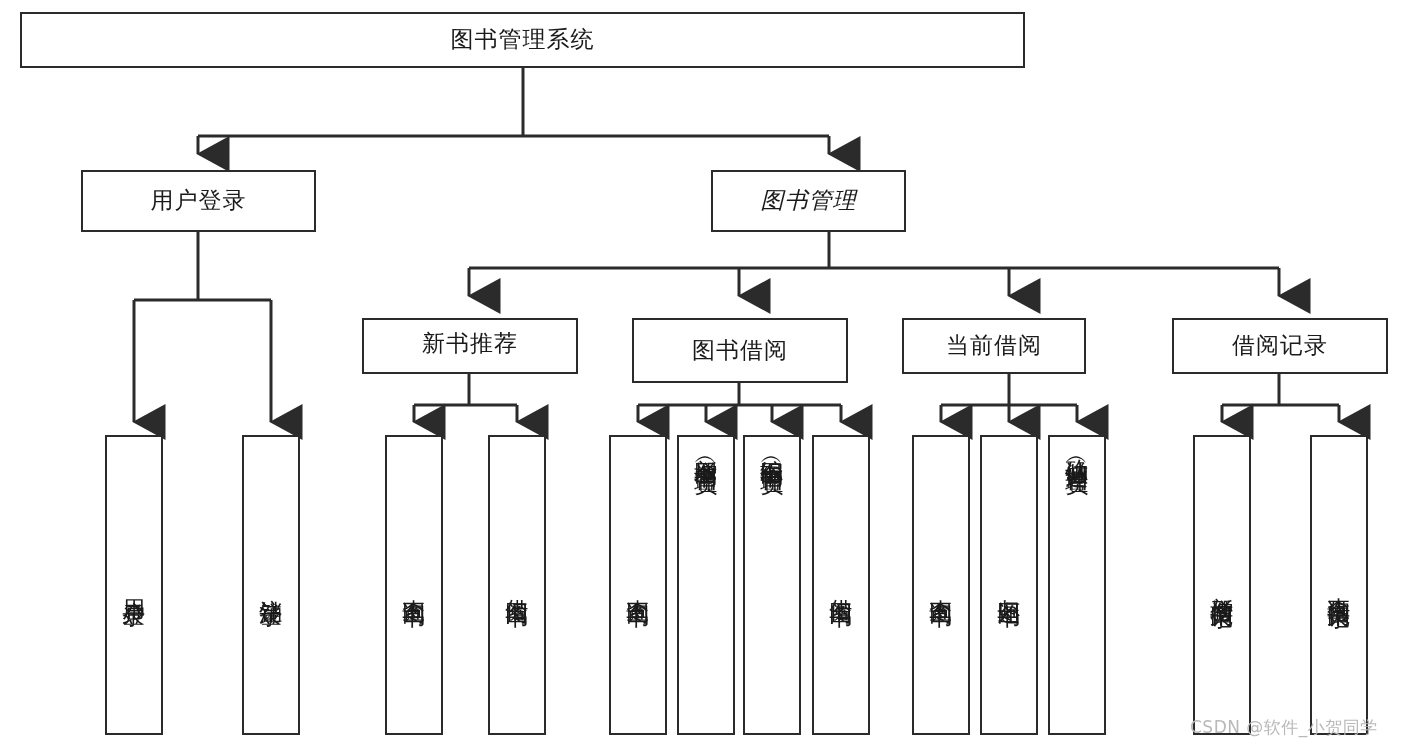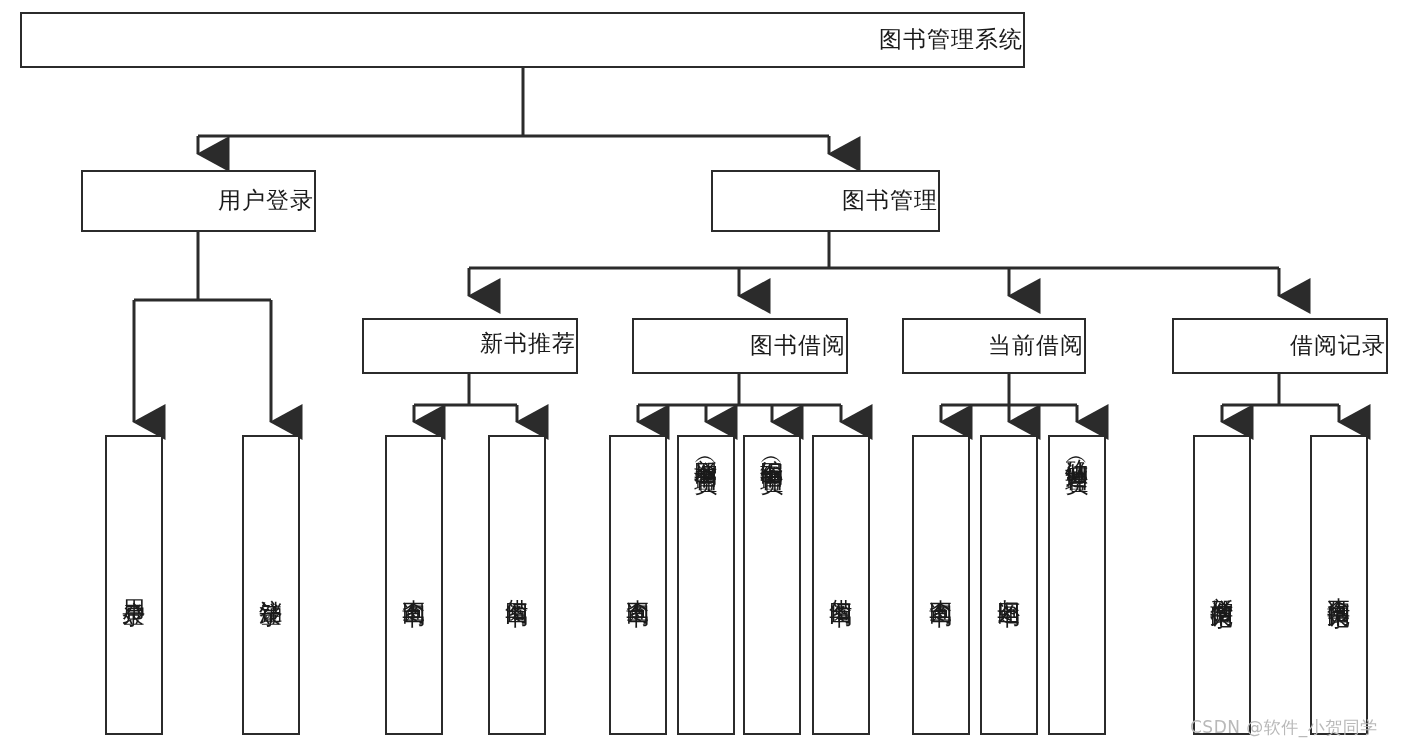--- a/index.html
+++ b/index.html
@@ -24,21 +24,21 @@
     width: 1405px;
     height: 747px;
   }
   .node {
     position: absolute;
     box-sizing: border-box;
     border: 2.5px solid #2b2b2b;
     background: #ffffff;
     display: flex;
     align-items: center;
-    justify-content: flex-end;
+    justify-content: center;
     color: #1a1a1a;
   }
   .node-label {
     font-size: 23px;
     line-height: 1.18;
     letter-spacing: 1px;
     white-space: nowrap;
     text-align: center;
   }
   .node.vertical {
@@ -137,28 +137,28 @@
     </g>
   </svg>
 
   <div class="node" style="left:20px; top:12px; width:1005px; height:56px;">
     <span class="node-label">图书管理系统</span>
   </div>
 
   <div class="node" style="left:81px; top:170px; width:235px; height:62px;">
     <span class="node-label">用户登录</span>
   </div>
-  <div class="node" style="left:711px; top:170px; width:229px; height:62px;">
+  <div class="node" style="left:711px; top:170px; width:195px; height:62px;font-style:italic;">
     <span class="node-label">图书管理</span>
   </div>
 
   <div class="node" style="left:362px; top:318px; width:216px; height:56px;font-family:Liberation Mono, monospace;">
     <span class="node-label">新书推荐</span>
   </div>
-  <div class="node" style="left:632px; top:318px; width:216px; height:56px;">
+  <div class="node" style="left:632px; top:318px; width:216px; height:65px;">
     <span class="node-label">图书借阅</span>
   </div>
   <div class="node" style="left:902px; top:318px; width:184px; height:56px;">
     <span class="node-label">当前借阅</span>
   </div>
   <div class="node" style="left:1172px; top:318px; width:216px; height:56px;">
     <span class="node-label">借阅记录</span>
   </div>
 
   <div class="node vertical centered" style="left:105px; top:435px; width:58px; height:300px;">

